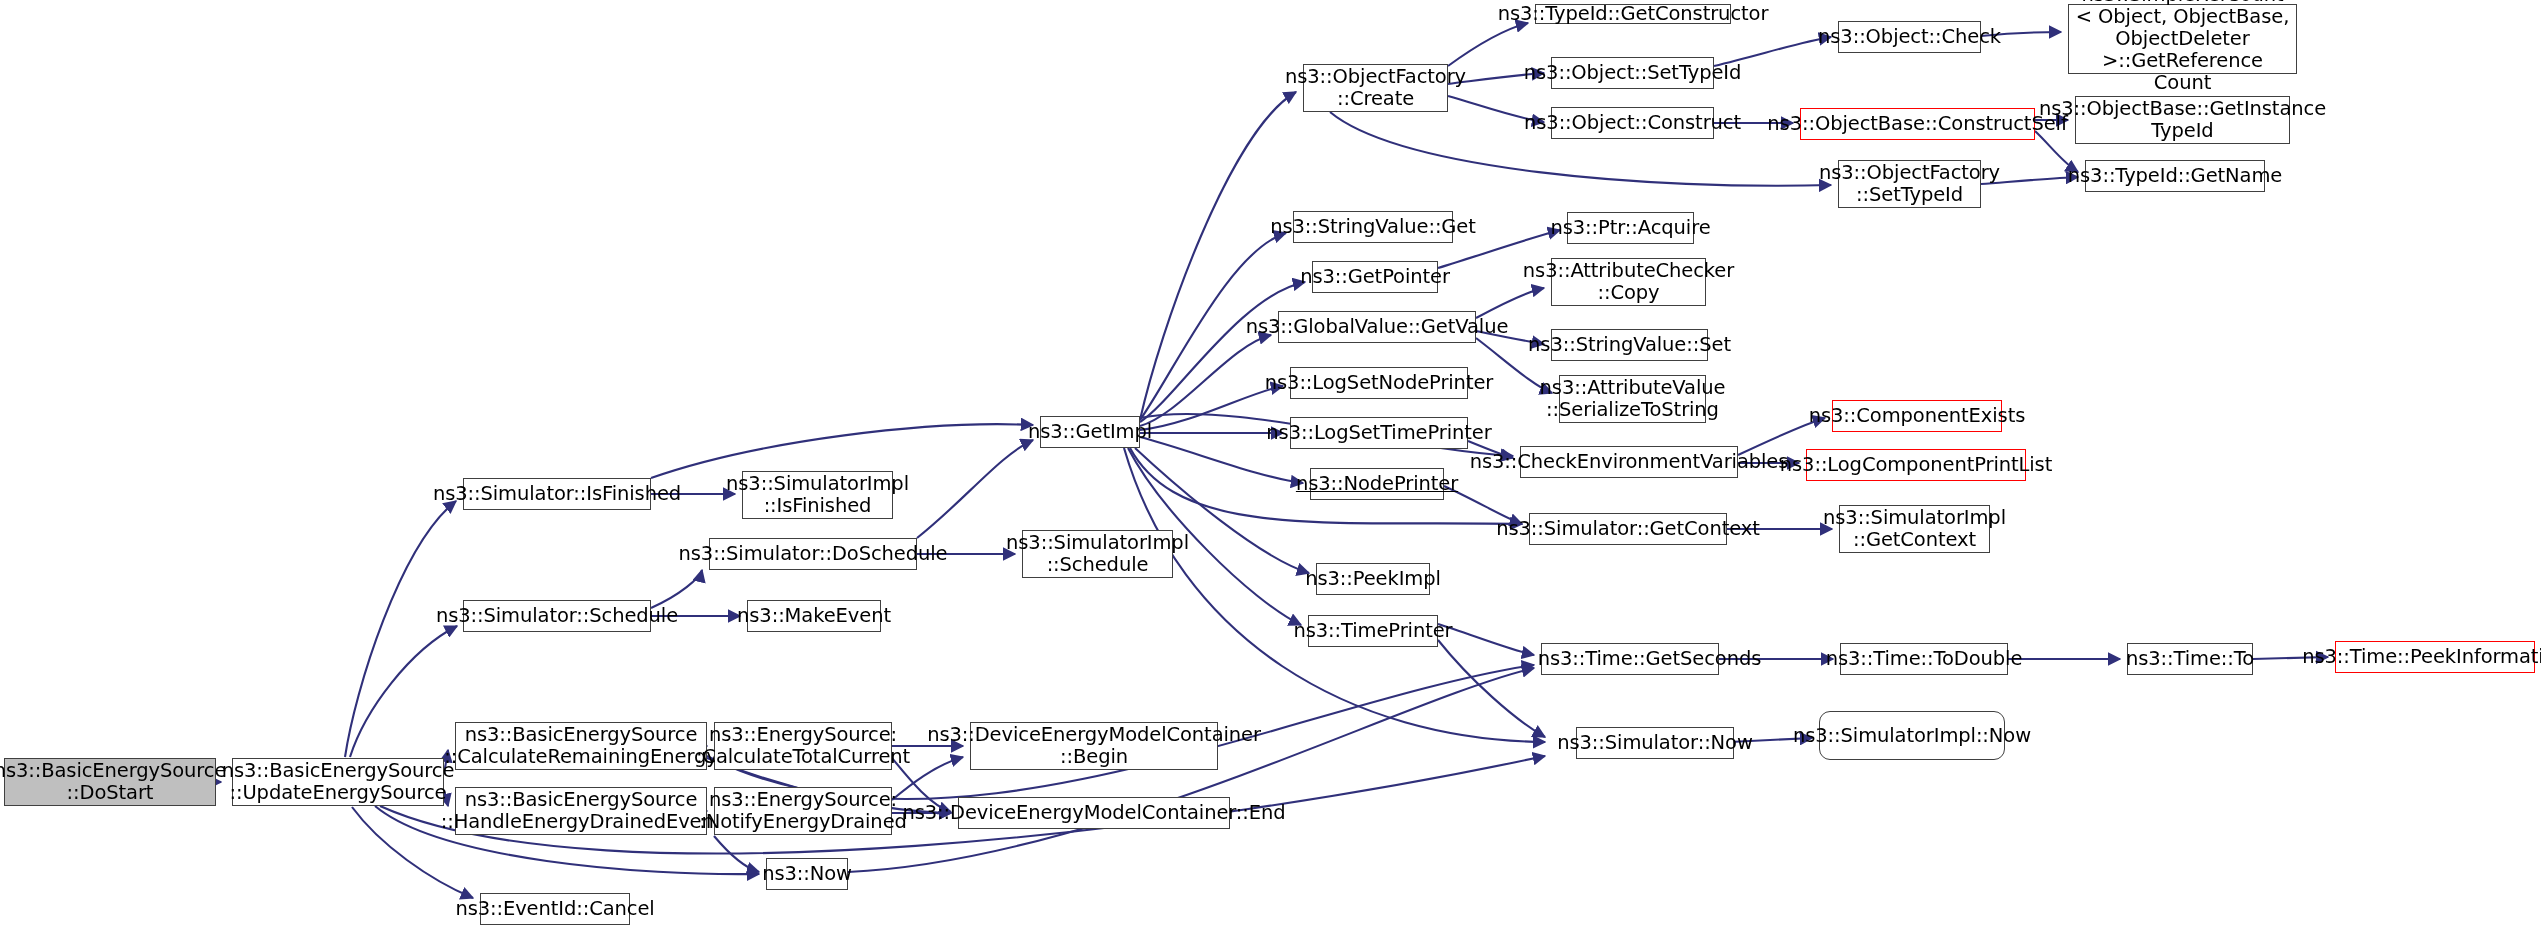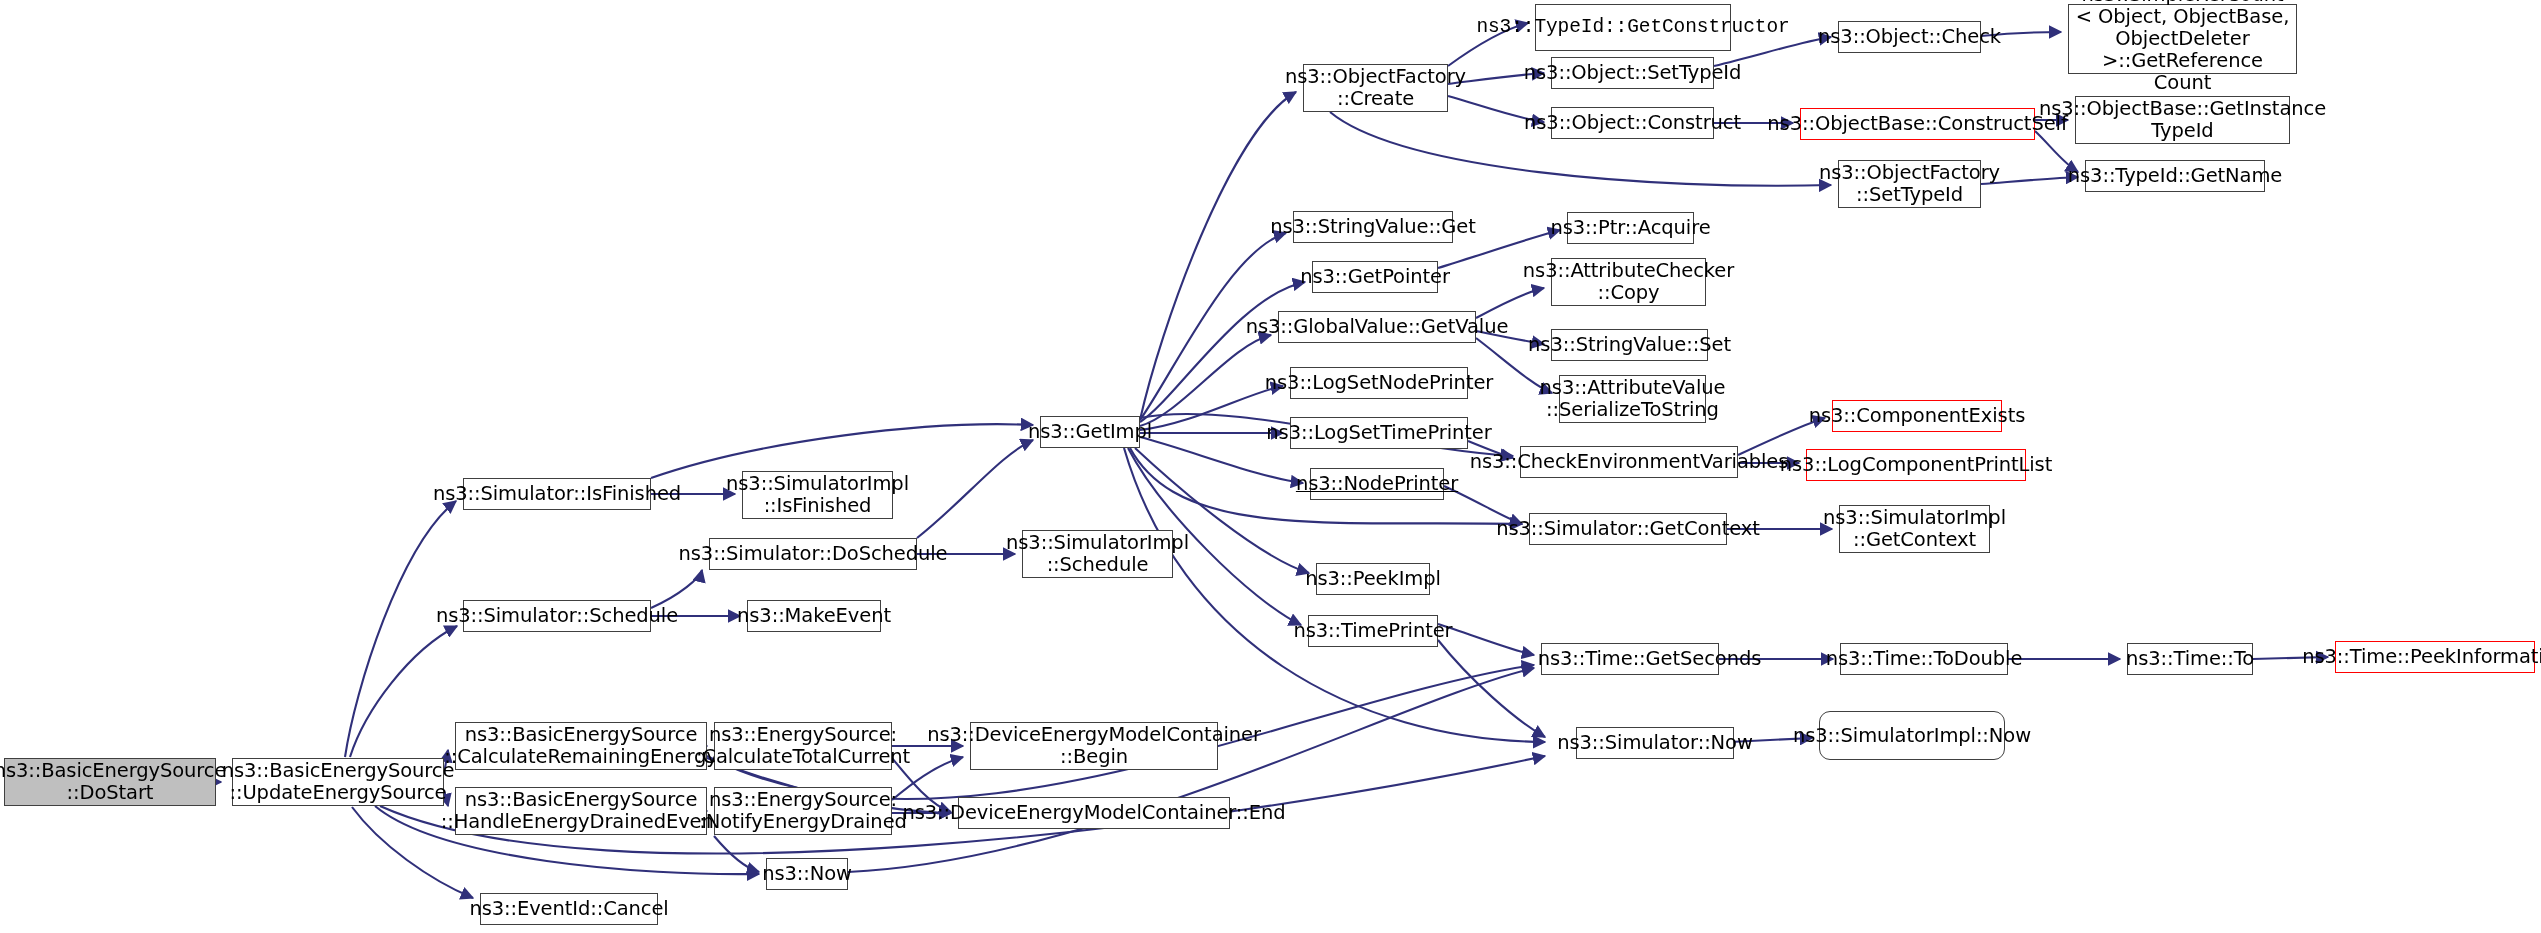--- a/index.html
+++ b/index.html
@@ -131,21 +131,21 @@
 
   <div id="node-layer">
       <div class="node highlight" style="left: 4px; top: 758px; width: 212px; height: 48px;"><span class="lbl">ns3::BasicEnergySource
 ::DoStart</span></div>
       <div class="node" style="left: 232px; top: 758px; width: 212px; height: 48px;"><span class="lbl">ns3::BasicEnergySource
 ::UpdateEnergySource</span></div>
       <div class="node" style="left: 455px; top: 722px; width: 252px; height: 48px;"><span class="lbl">ns3::BasicEnergySource
 ::CalculateRemainingEnergy</span></div>
       <div class="node" style="left: 455px; top: 787px; width: 252px; height: 48px;"><span class="lbl">ns3::BasicEnergySource
 ::HandleEnergyDrainedEvent</span></div>
-      <div class="node" style="left: 480px; top: 893px; width: 178px; height: 32px; text-align: right;"><span class="lbl">ns3::EventId::Cancel</span></div>
+      <div class="node" style="left: 480px; top: 893px; width: 150px; height: 32px; text-align: right;"><span class="lbl">ns3::EventId::Cancel</span></div>
       <div class="node" style="left: 714px; top: 722px; width: 178px; height: 48px;"><span class="lbl">ns3::EnergySource:
 :CalculateTotalCurrent</span></div>
       <div class="node" style="left: 714px; top: 787px; width: 178px; height: 48px;"><span class="lbl">ns3::EnergySource:
 :NotifyEnergyDrained</span></div>
       <div class="node" style="left: 766px; top: 858px; width: 82px; height: 32px;"><span class="lbl">ns3::Now</span></div>
       <div class="node" style="left: 970px; top: 722px; width: 248px; height: 48px;"><span class="lbl">ns3::DeviceEnergyModelContainer
 ::Begin</span></div>
       <div class="node" style="left: 958px; top: 797px; width: 272px; height: 32px;"><span class="lbl">ns3::DeviceEnergyModelContainer::End</span></div>
       <div class="node" style="left: 463px; top: 478px; width: 188px; height: 32px;"><span class="lbl">ns3::Simulator::IsFinished</span></div>
       <div class="node" style="left: 742px; top: 471px; width: 151px; height: 48px;"><span class="lbl">ns3::SimulatorImpl
@@ -159,21 +159,21 @@
       <div class="node" style="left: 1303px; top: 64px; width: 145px; height: 48px;"><span class="lbl">ns3::ObjectFactory
 ::Create</span></div>
       <div class="node" style="left: 1293px; top: 211px; width: 160px; height: 32px;"><span class="lbl">ns3::StringValue::Get</span></div>
       <div class="node" style="left: 1312px; top: 261px; width: 126px; height: 32px;"><span class="lbl">ns3::GetPointer</span></div>
       <div class="node" style="left: 1278px; top: 311px; width: 198px; height: 32px;"><span class="lbl">ns3::GlobalValue::GetValue</span></div>
       <div class="node" style="left: 1290px; top: 367px; width: 178px; height: 32px;"><span class="lbl">ns3::LogSetNodePrinter</span></div>
       <div class="node" style="left: 1290px; top: 417px; width: 178px; height: 32px;"><span class="lbl">ns3::LogSetTimePrinter</span></div>
       <div class="node" style="left: 1310px; top: 468px; width: 134px; height: 32px; text-decoration: underline;"><span class="lbl">ns3::NodePrinter</span></div>
       <div class="node" style="left: 1316px; top: 563px; width: 114px; height: 32px;"><span class="lbl">ns3::PeekImpl</span></div>
       <div class="node" style="left: 1308px; top: 615px; width: 130px; height: 32px;"><span class="lbl">ns3::TimePrinter</span></div>
-      <div class="node" style="left: 1535px; top: 4px; width: 196px; height: 47px; font-family: Liberation Mono, monospace;"><span class="lbl">ns3::TypeId::GetConstructor</span></div>
+      <div class="node" style="left: 1535px; top: 4px; width: 196px; height: 20px;"><span class="lbl">ns3::TypeId::GetConstructor</span></div>
       <div class="node" style="left: 1551px; top: 57px; width: 163px; height: 32px;"><span class="lbl">ns3::Object::SetTypeId</span></div>
       <div class="node" style="left: 1551px; top: 107px; width: 163px; height: 32px;"><span class="lbl">ns3::Object::Construct</span></div>
       <div class="node" style="left: 1567px; top: 212px; width: 127px; height: 32px;"><span class="lbl">ns3::Ptr::Acquire</span></div>
       <div class="node" style="left: 1551px; top: 258px; width: 155px; height: 48px;"><span class="lbl">ns3::AttributeChecker
 ::Copy</span></div>
       <div class="node" style="left: 1551px; top: 329px; width: 157px; height: 32px;"><span class="lbl">ns3::StringValue::Set</span></div>
       <div class="node" style="left: 1559px; top: 375px; width: 147px; height: 48px;"><span class="lbl">ns3::AttributeValue
 ::SerializeToString</span></div>
       <div class="node" style="left: 1520px; top: 446px; width: 218px; height: 32px;"><span class="lbl">ns3::CheckEnvironmentVariables</span></div>
       <div class="node" style="left: 1529px; top: 513px; width: 198px; height: 32px;"><span class="lbl">ns3::Simulator::GetContext</span></div>

